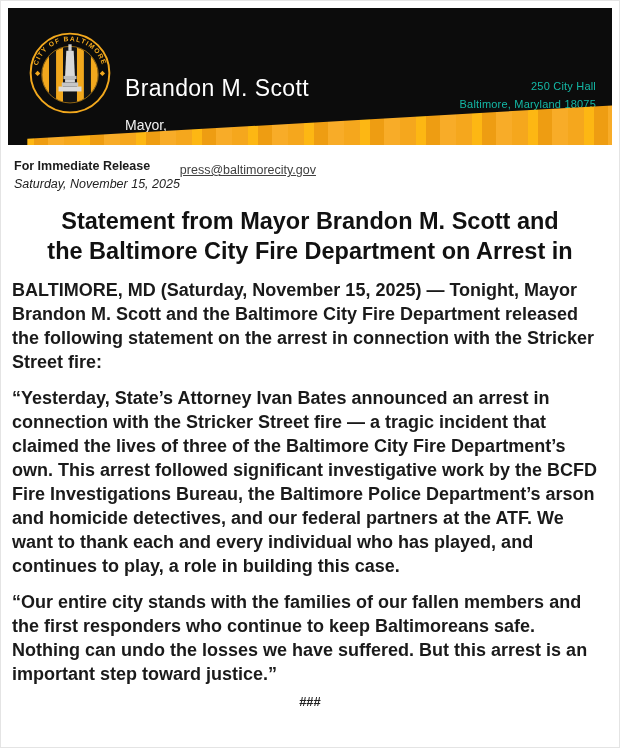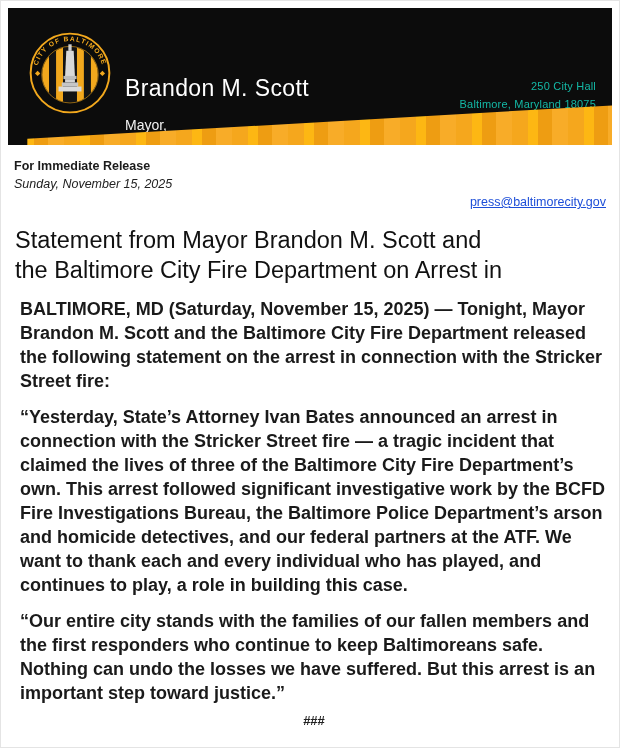--- a/index.html
+++ b/index.html
@@ -26,34 +26,34 @@
   .gold-wedge {
     position:absolute; left:0; right:0; bottom:0; height:44px;
     clip-path:polygon(3.2% 86%, 100% 10%, 100% 100%, 3.2% 100%);
     background:repeating-linear-gradient(90deg,
       #f5a71d 0px, #f5a71d 16px,
       #fdb713 16px, #fdb713 26px,
       #ee9d12 26px, #ee9d12 40px,
       #f8ac28 40px, #f8ac28 56px);
   }
   
-  .release { display:flex; justify-content:flex-start; padding:14px 13px 0 13px;flex-direction:column; }
+  .release { display:flex; justify-content:flex-start; padding:14px 13px 0 13px; }
   .release-label { font-size:12.5px; font-weight:700; color:#1b1b1b; }
   .release-date { margin-top:4px; font-size:12.5px; font-style:italic; color:#222; }
   .press { text-align:right; }
   .press-label { font-size:12.5px; font-weight:700; color:#1b1b1b; }
-  .press-email { display:inline-block; margin-top:4px; font-size:12.5px; color:#1d4ed8; text-decoration:underline; cursor:pointer; }
+  .press-email { display:inline-block; margin-top:4px; font-size:12.5px; color:#404040; text-decoration:underline; cursor:pointer; }
   
   .headline {
-    margin:16px 14px 0 14px; 
-    font-size:23.5px; font-weight:400; line-height:1.26; color:#111;
+    margin:16px 14px 0 14px; text-align:center;
+    font-size:23.5px; font-weight:700; line-height:1.26; color:#111;
   }
   .headline span { display:block; }
   
-  .body-copy { padding:0 11px;margin-left:8px; }
+  .body-copy { padding:0 11px; }
   .body-copy p {
     margin:12px 0 0 0; font-size:18px; font-weight:700;
     line-height:24px; color:#1a1a1a;
   }
   .end-mark { margin-top:8px; text-align:center; font-size:13px; font-weight:700; color:#222; }
 </style>
 </head>
 <body>
 
 <div class="page">
@@ -105,21 +105,21 @@
       <div>410-396-3835</div>
       <div>Fax: 410-576-7293</div>
     </div>
 
     <div class="gold-wedge"></div>
   </div>
 
   <div class="release">
     <div>
       <div class="release-label">For Immediate Release</div>
-      <div class="release-date">Sunday, November 15, 2025</div>
+      <div class="release-date">Saturday, November 15, 2025</div>
     </div>
     <div class="press">
       <a class="press-email" href="#">press@baltimorecity.gov</a>
     </div>
   </div>
 
   <h1 class="headline">
     <span>Statement from Mayor Brandon M. Scott and</span>
     <span>the Baltimore City Fire Department on Arrest in</span>
   </h1>

